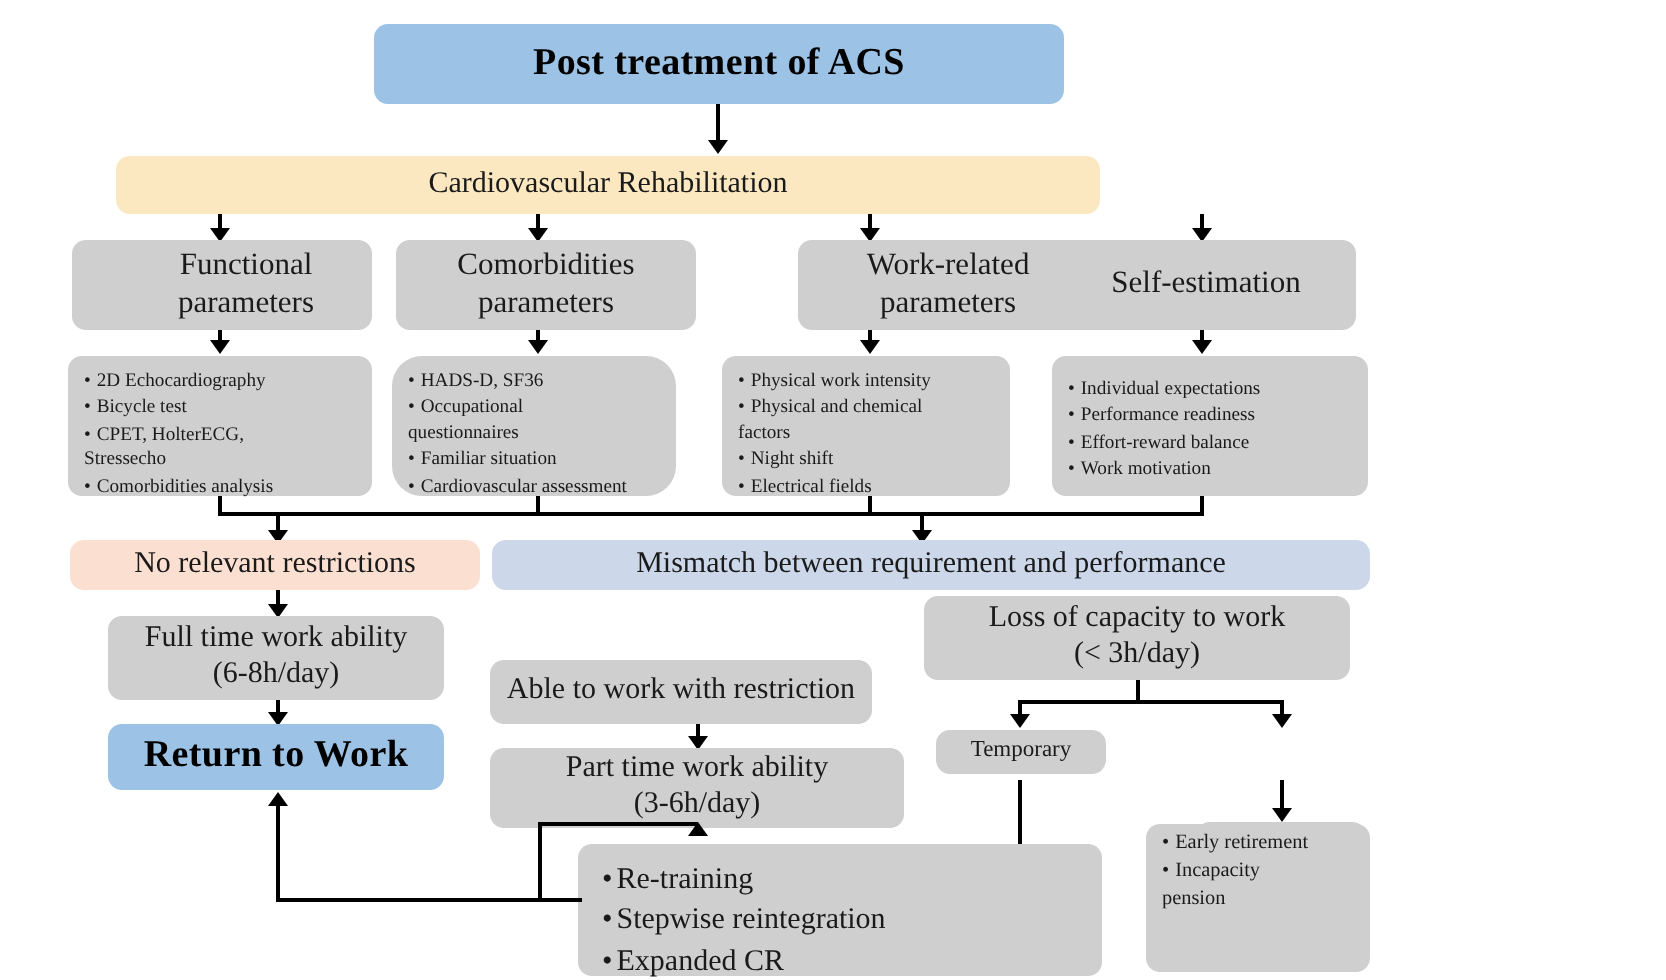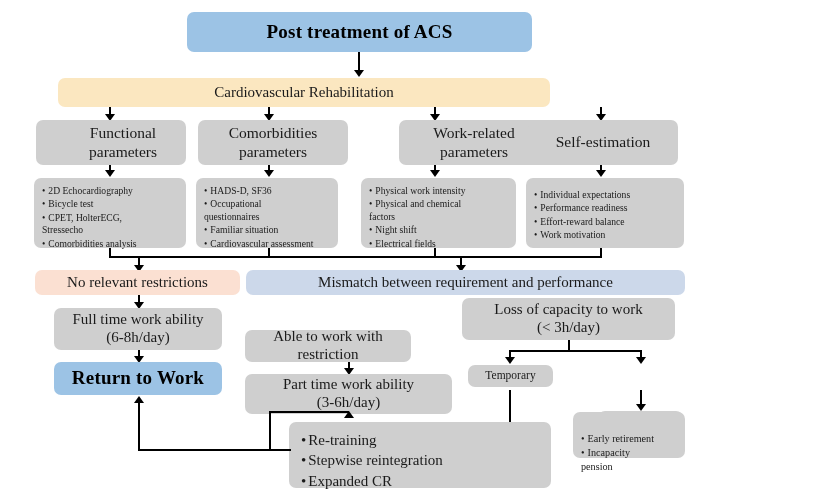--- a/index.html
+++ b/index.html
@@ -139,30 +139,30 @@
 
   <div class="bullets" style="left:34px; top:178px; width:152px; height:70px;">
     <ul>
       <li>2D Echocardiography</li>
       <li>Bicycle test</li>
       <li>CPET,  HolterECG,
    Stressecho</li>
       <li>Comorbidities analysis</li>
     </ul>
   </div>
-  <div class="bullets" style="left:196px; top:178px; width:142px; height:70px;">
+  <div class="bullets" style="left:196px; top:178px; width:142px; height:70px;border-radius:15px;">
     <ul>
       <li>HADS-D,  SF36</li>
       <li>Occupational
    questionnaires</li>
       <li>Familiar  situation</li>
       <li>Cardiovascular assessment</li>
     </ul>
   </div>
-  <div class="bullets" style="left:361px; top:178px; width:155px; height:70px;">
+  <div class="bullets" style="left:361px; top:178px; width:144px; height:70px;">
     <ul>
       <li>Physical  work intensity</li>
       <li>Physical and chemical
    factors</li>
       <li>Night shift</li>
       <li>Electrical fields</li>
     </ul>
   </div>
   <div class="bullets" style="left:526px; top:178px; width:158px; height:70px; padding-top:11px;">
     <ul>
@@ -197,21 +197,21 @@
     <span style="white-space:pre-line;">Full time work ability
 (6-8h/day)</span>
   </div>
   <div class="ln vline" style="left:138px; top:350px; height:9px;"></div>
   <div class="arrow-d" style="left:134px; top:356px;"></div>
 
   <div class="box blue hdr-title" style="left:54px; top:362px; width:168px; height:33px;">
     <span>Return to Work</span>
   </div>
 
-  <div class="box gray node-text" style="left:245px; top:330px; width:166px; height:32px;">
+  <div class="box gray node-text" style="left:245px; top:330px; width:191px; height:32px;">
     <span>Able to work with restriction</span>
   </div>
   <div class="ln vline" style="left:348px; top:362px; height:8px;"></div>
   <div class="arrow-d" style="left:344px; top:368px;"></div>
 
   <div class="box gray node-text" style="left:245px; top:374px; width:207px; height:40px;">
     <span style="white-space:pre-line;">Part time work ability
 (3-6h/day)</span>
   </div>
 
@@ -252,21 +252,21 @@
   <div class="ln hline" style="left:269px; top:411px; width:80px;"></div>
   <div class="ln vline" style="left:269px; top:411px; height:39px;"></div>
   <div class="ln hline" style="left:269px; top:449px; width:22px;"></div>
   <div class="ln vline" style="left:348px; top:416px; height:2px;"></div>
   <div class="arrow-u" style="left:344px; top:411px;"></div>
 
   <div class="ln hline" style="left:138px; top:449px; width:133px;"></div>
   <div class="ln vline" style="left:138px; top:403px; height:48px;"></div>
   <div class="arrow-u" style="left:134px; top:396px;"></div>
 
-  <div class="bullets" style="left:573px; top:412px; width:112px; height:46px; font-size:10.2px; padding-top:20px;">
+  <div class="bullets" style="left:573px; top:412px; width:112px; height:74px; font-size:10.2px; padding-top:3px;">
     <ul>
       <li>Early  retirement</li>
       <li>Incapacity
   pension</li>
     </ul>
   </div>
 
 </div>
 
 </body></html>

